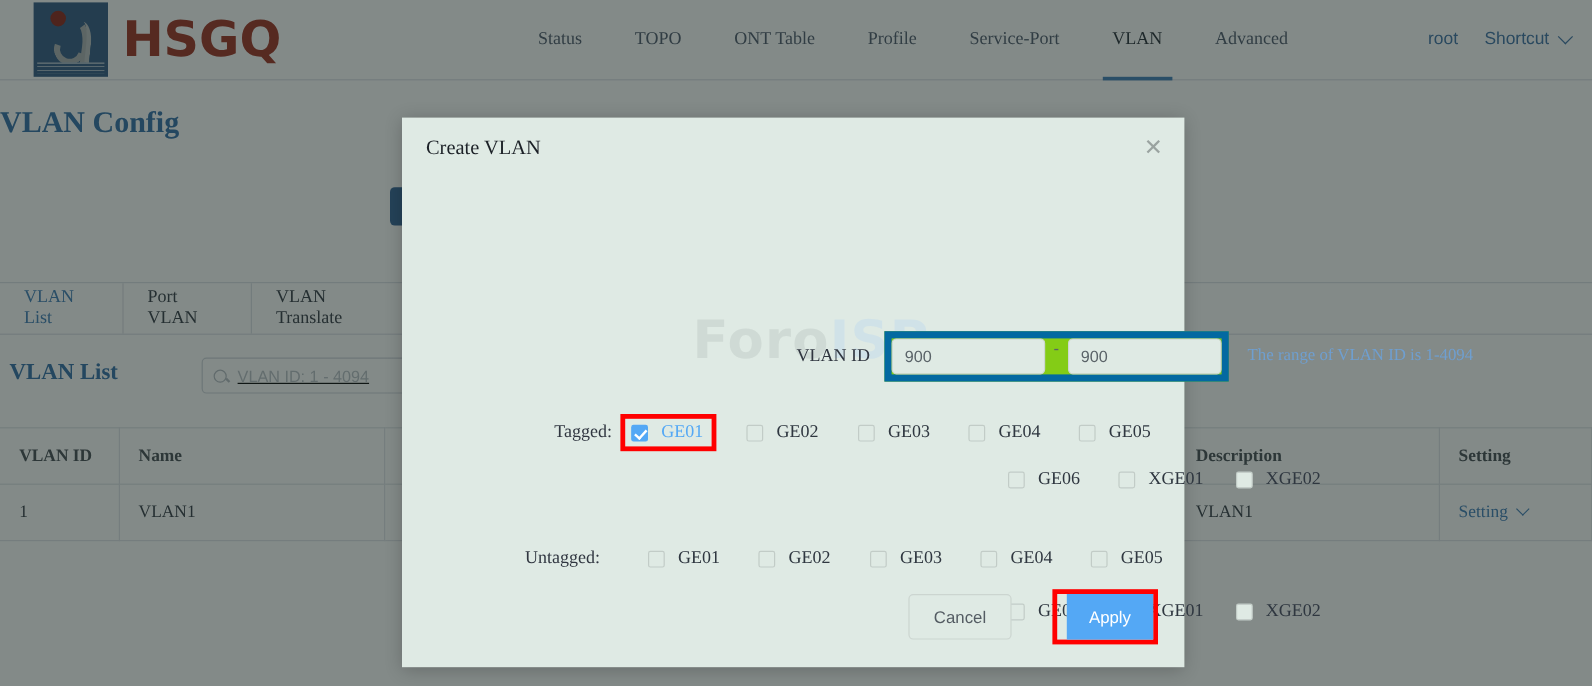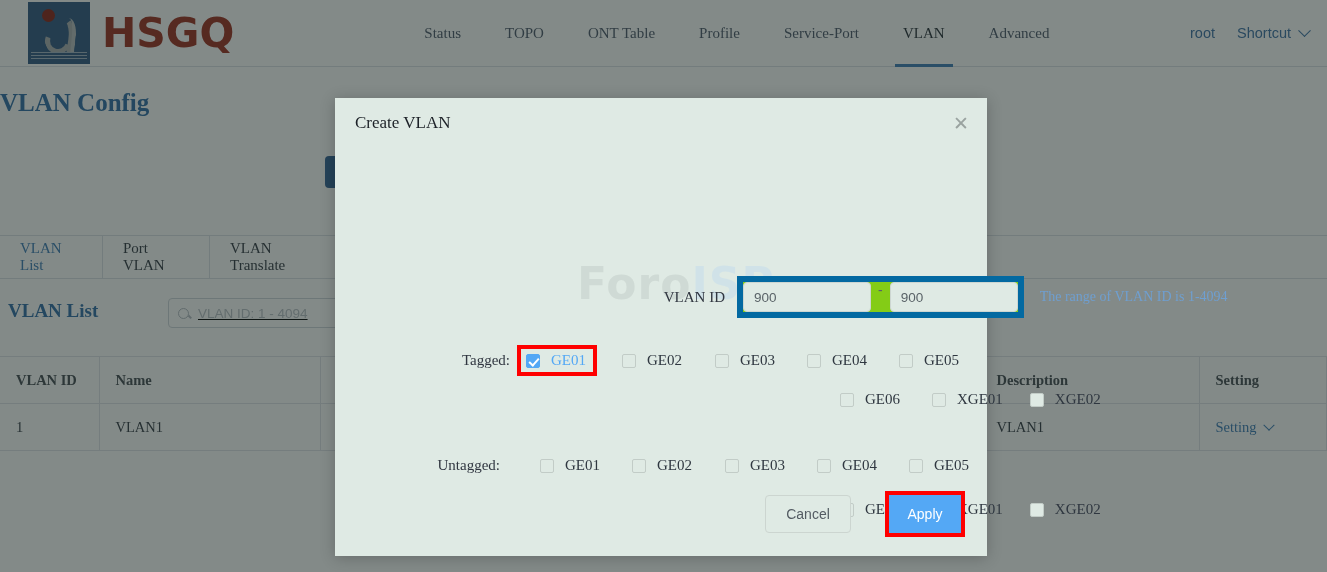--- a/index.html
+++ b/index.html
@@ -18,20 +18,21 @@
   }
 
   
   .navbar {
     position: relative;
     height: 67px;
     background: #ffffff;
     border-bottom: 1px solid #dcdfe6;
     display: flex;
     align-items: center;
+    gap: 24px;
   }
   .logo-wrap {
     display: flex; align-items: center;
     margin-left: 28px;
   }
   .logo-mark {
     width: 62px; height: 62px;
     position: relative;
     background: #2d5681;
     flex: none;
@@ -382,20 +383,21 @@
     border-radius: 4px;
     font-family: "Liberation Sans", sans-serif;
     font-size: 14px;
     color: #545c63;
     cursor: pointer;
   }
   .apply-wrap {
     border: 4px solid #ff0000;
     margin-left: 22px;
     display: flex;
+    padding-left: 8px;
   }
   .btn-apply {
     width: 72px; height: 38px;
     background: #54a8f5;
     border: none;
     color: #ffffff;
     font-family: "Liberation Sans", sans-serif;
     font-size: 14px;
     cursor: pointer;
   }

